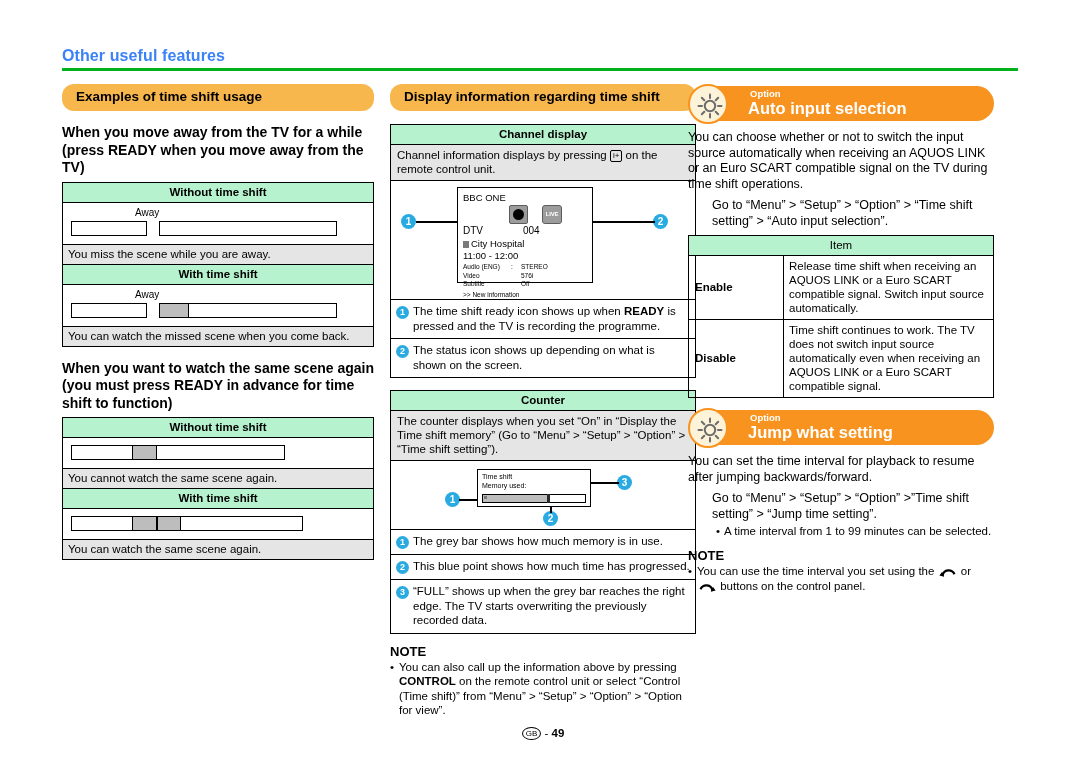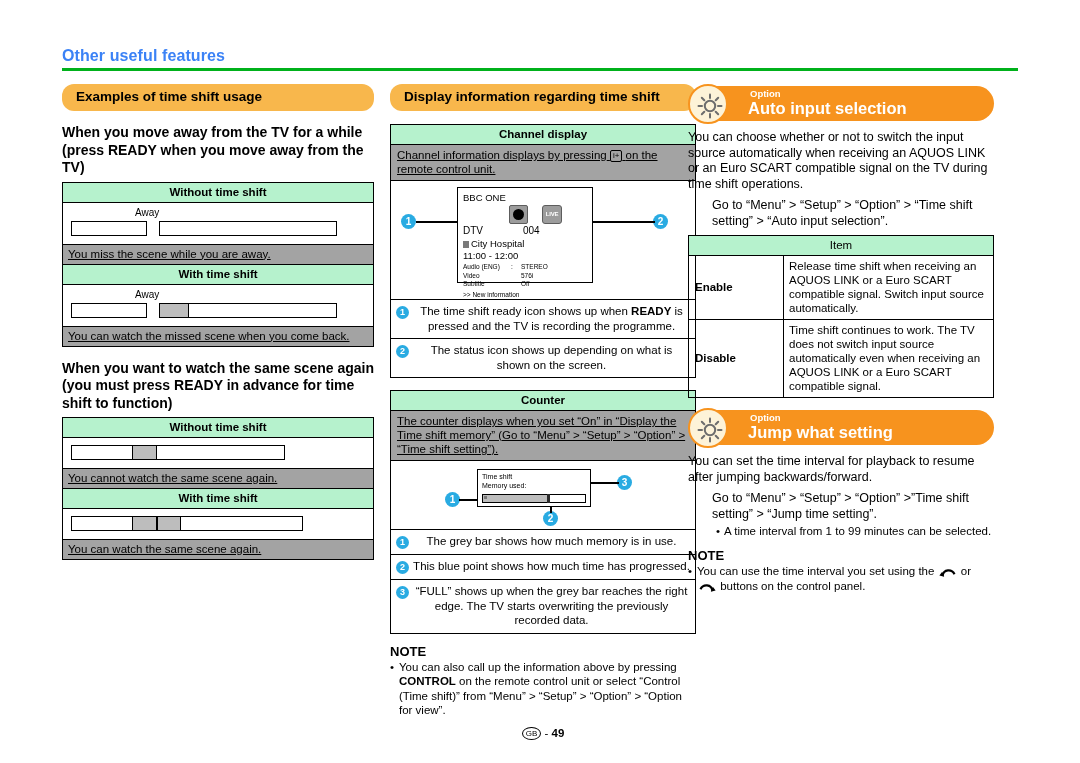--- a/index.html
+++ b/index.html
@@ -82,25 +82,24 @@
   .row-green {
     background: #b6f2cd;
     text-align: center;
     font-size: 11.5px;
     font-weight: bold;
     padding: 2px 0 3px 0;
     border-bottom: 1px solid #000;
     line-height: 14px;
   }
   .row-white {
-    background: #a3a3a3;
+    background: #e5e5e5;
     font-size: 11.5px;
     padding: 2px 4px 3px 5px;
     line-height: 14px;
-    text-decoration: underline;
   }
   .row-sep-top { border-top: 1px solid #000; }
 
   
   .tl-wrap {
     padding: 4px 8px 8px 8px;
     position: relative;
   }
   .tl-away {
     font-size: 10px;
@@ -237,21 +236,21 @@
     display: inline-block;
     width: 13px; height: 13px;
     border-radius: 50%;
     background: #29abe2;
     color: #fff;
     font-size: 9px;
     font-weight: bold;
     text-align: center;
     line-height: 13px;
   }
-  .numrow .t { flex: 1 1 auto; text-align: center; }
+  .numrow .t { flex: 1 1 auto; }
 
   
   .ct-figure {
     position: relative;
     height: 68px;
   }
   .ct-box {
     position: absolute;
     left: 86px; top: 8px;
     width: 114px; height: 38px;

